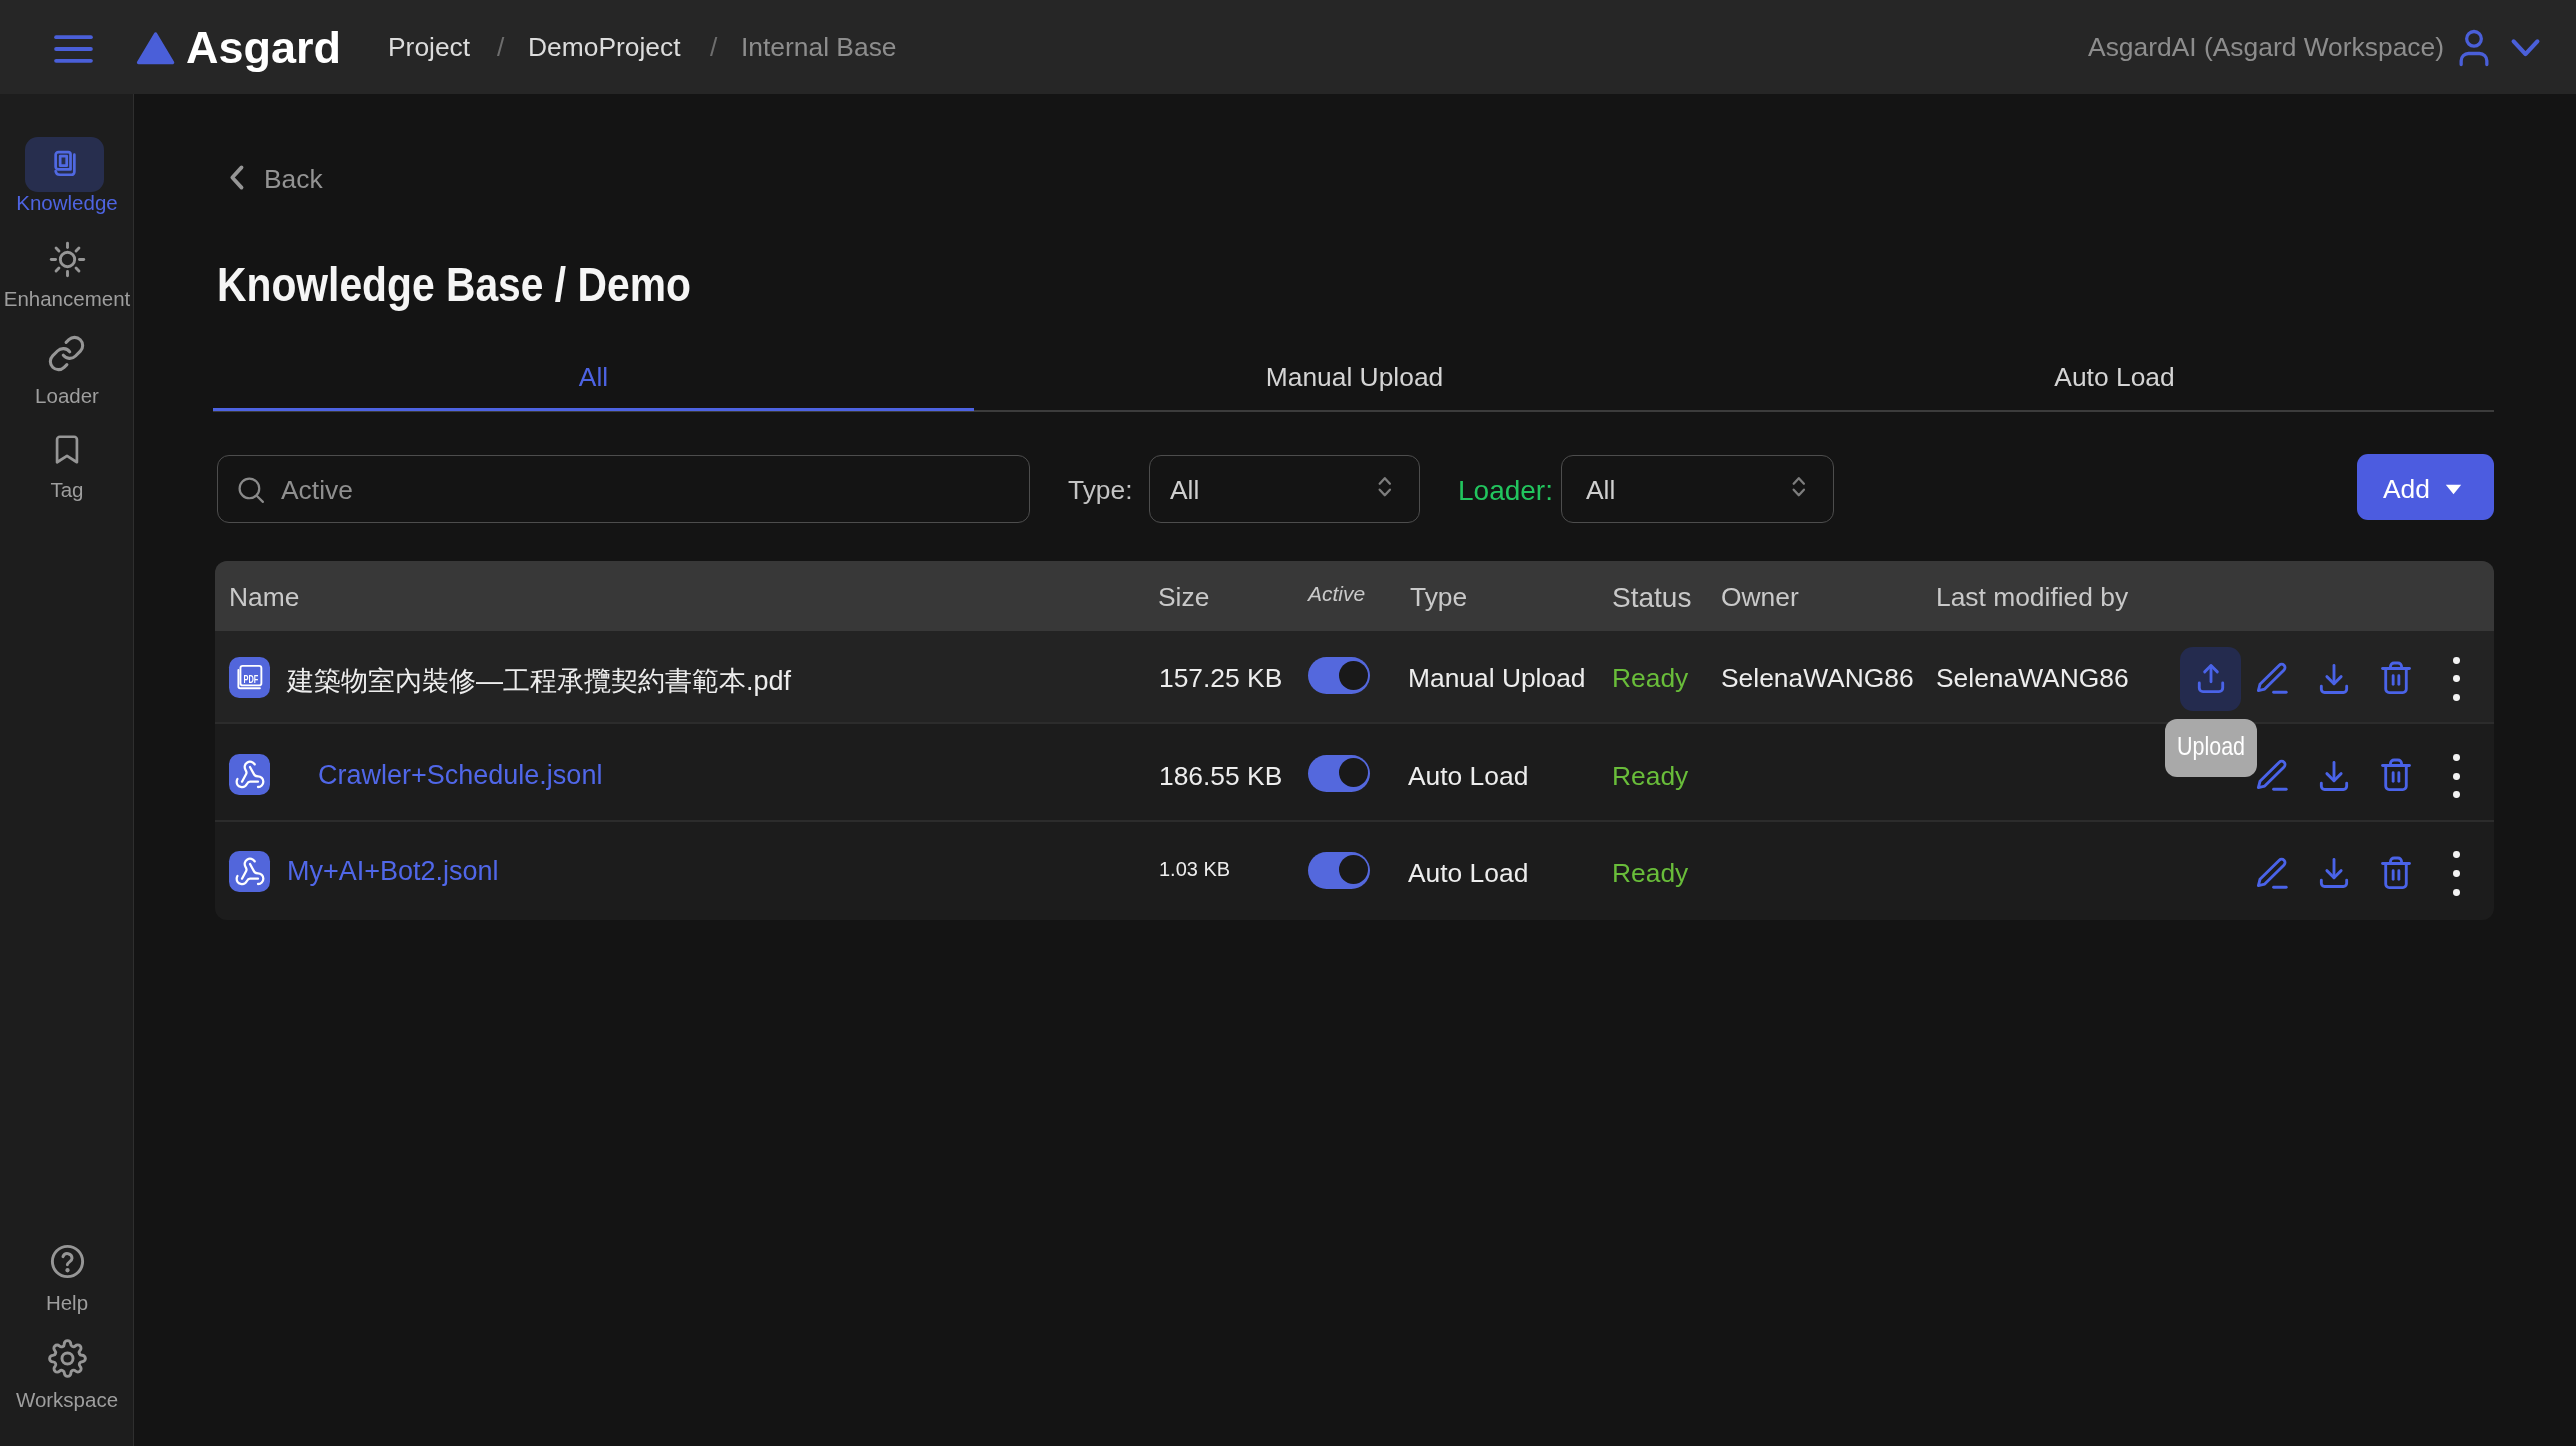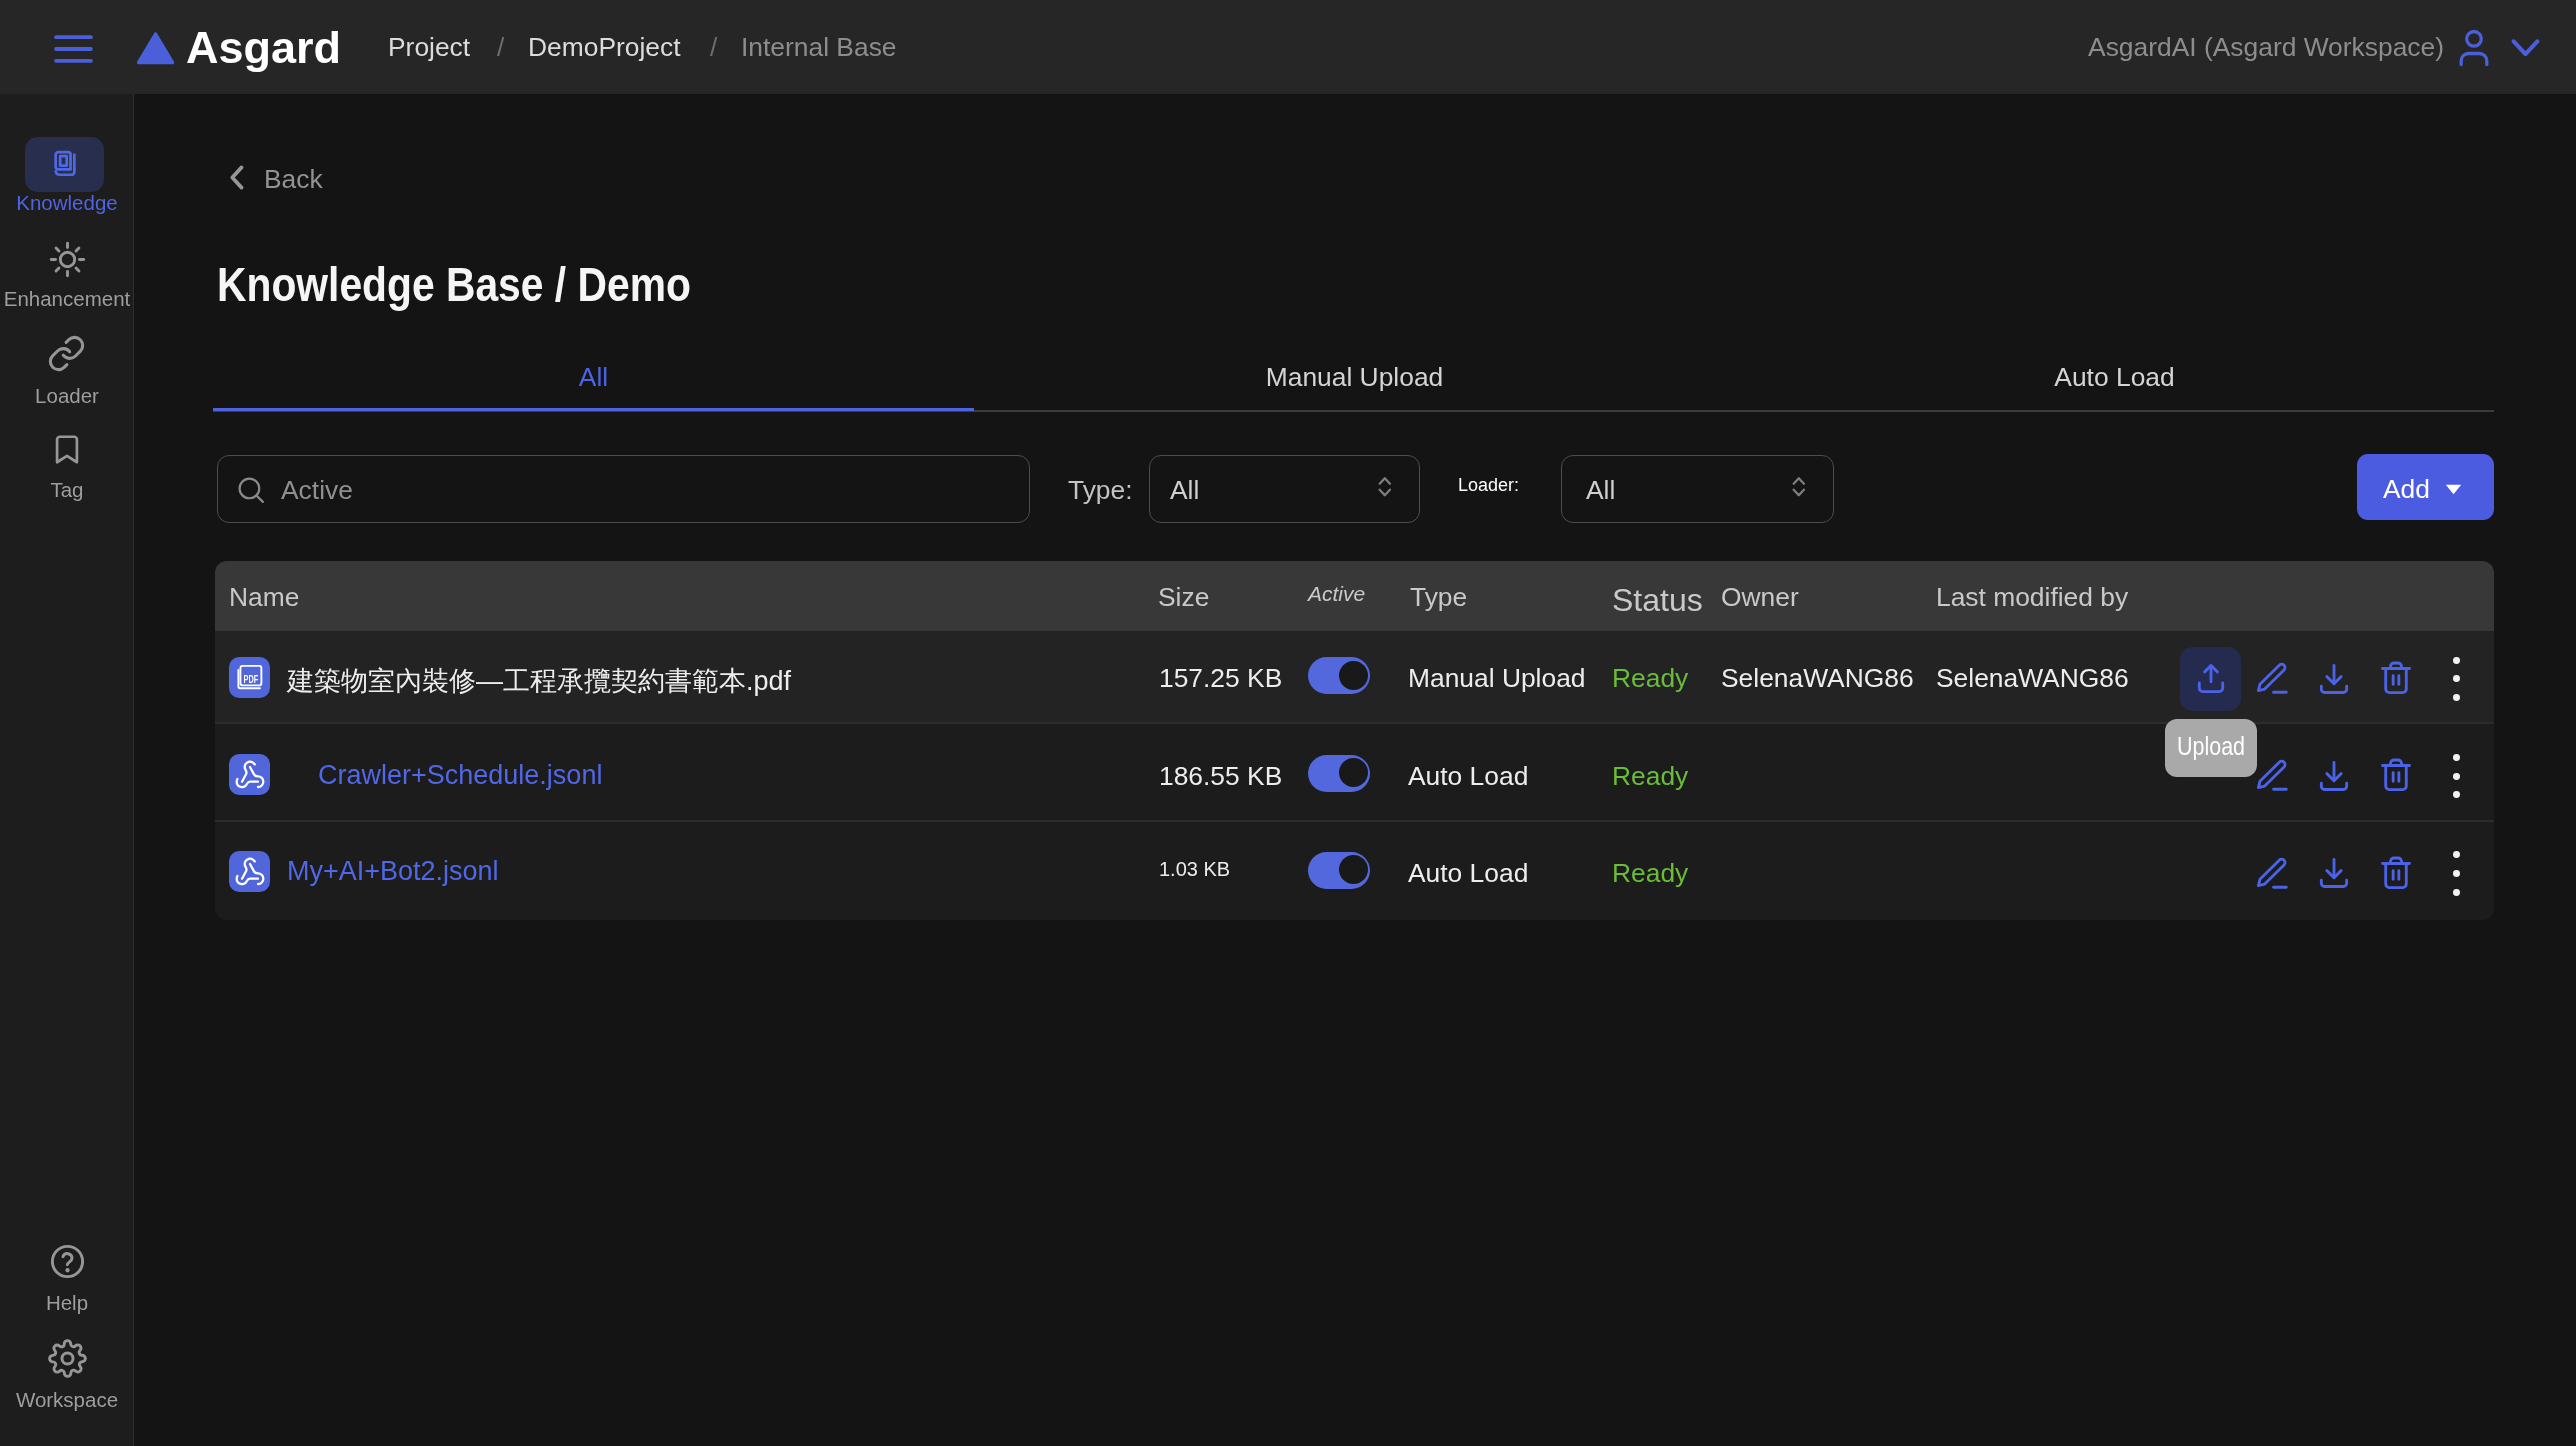--- a/index.html
+++ b/index.html
@@ -114,21 +114,21 @@
 </svg>
 <div class="abs" style="left:281px;top:475px;font-size:26.4px;color:#8f8f8f;">Active</div>
 
 <div class="abs" style="left:1068px;top:475px;font-size:26.4px;color:#c4c4c4;">Type:</div>
 <div class="abs" style="left:1149px;top:455px;width:271px;height:68px;border:1.7px solid #4d4d4d;border-radius:12px;"></div>
 <div class="abs" style="left:1170px;top:475px;font-size:26.4px;color:#cfcfcf;">All</div>
 <svg class="abs" style="left:1372px;top:469px" width="25.6" height="38" viewBox="0 0 30 44">
   <polyline points="9,17 15,10.5 21,17" fill="none" stroke="#7d7d7d" stroke-width="2.7" stroke-linecap="round" stroke-linejoin="round"></polyline>
   <polyline points="9,24 15,30.5 21,24" fill="none" stroke="#7d7d7d" stroke-width="2.7" stroke-linecap="round" stroke-linejoin="round"></polyline>
 </svg>
-<div class="abs" style="left:1458px;top:475px;font-size:18px;color:#ffffff;">Loader:</div>
+<div class="abs" style="left:1458px;top:475px;font-size:28px;color:#22c55e;">Loader:</div>
 <div class="abs" style="left:1561px;top:455px;width:273px;height:68px;border:1.7px solid #4d4d4d;border-radius:12px;"></div>
 <div class="abs" style="left:1586px;top:475px;font-size:26.4px;color:#cfcfcf;">All</div>
 <svg class="abs" style="left:1786px;top:469px" width="25.6" height="38" viewBox="0 0 30 44">
   <polyline points="9,17 15,10.5 21,17" fill="none" stroke="#7d7d7d" stroke-width="2.7" stroke-linecap="round" stroke-linejoin="round"></polyline>
   <polyline points="9,24 15,30.5 21,24" fill="none" stroke="#7d7d7d" stroke-width="2.7" stroke-linecap="round" stroke-linejoin="round"></polyline>
 </svg>
 
 <div class="abs" style="left:2357px;top:454px;width:137px;height:66px;border-radius:11px;background:#4c5ce0;"></div>
 <div class="abs" style="left:2383px;top:474px;font-size:26.4px;color:#fff;">Add</div>
 <svg class="abs" style="left:2444px;top:483px" width="19" height="12" viewBox="0 0 22 14">
@@ -138,21 +138,21 @@
 <div class="abs" style="left:215px;top:561px;width:2279px;height:359px;background:#1c1c1c;border-radius:12px;"></div>
 <div class="abs" style="left:215px;top:561px;width:2279px;height:70px;background:#383838;border-radius:12px 12px 0 0;"></div>
 <div class="abs" style="left:215px;top:631px;width:2279px;height:93px;background:#232323;"></div>
 <div class="abs" style="left:215px;top:722px;width:2279px;height:1.7px;background:#2c2c2c;"></div>
 <div class="abs" style="left:215px;top:820px;width:2279px;height:1.7px;background:#2c2c2c;"></div>
 
 <div class="abs" style="left:229px;top:582px;font-size:26.4px;color:#c9c9c9;">Name</div>
 <div class="abs" style="left:1158px;top:582px;font-size:26.4px;color:#c9c9c9;">Size</div>
 <div class="abs" style="left:1308px;top:582px;font-size:21px;color:#c9c9c9;font-style:italic;">Active</div>
 <div class="abs" style="left:1410px;top:582px;font-size:26.4px;color:#c9c9c9;">Type</div>
-<div class="abs" style="left:1612px;top:582px;font-size:32px;color:#c9c9c9;">Status</div>
+<div class="abs" style="left:1612px;top:582px;font-size:28px;color:#c9c9c9;">Status</div>
 <div class="abs" style="left:1721px;top:582px;font-size:26.4px;color:#c9c9c9;">Owner</div>
 <div class="abs" style="left:1936px;top:582px;font-size:26.4px;color:#c9c9c9;">Last modified by</div>
 
 <div id="rows">
 
 <div class="abs" style="left:229px;top:657px;width:41px;height:41px;border-radius:10.2px;background:#5266db;"></div>
 <svg class="abs" style="left:229px;top:657px" width="41" height="41" viewBox="0 0 48 48" fill="none" stroke="#fff" stroke-width="2.2">
   <rect x="13.4" y="10.4" width="24.5" height="22.8" rx="2.6"></rect>
   <path d="M11 15.2 V34.6 a2 2 0 0 0 2 2 H36.2" stroke-linecap="round"></path>
   <text x="25.7" y="29.9" font-size="12" font-weight="bold" font-family="Liberation Sans" fill="#fff" stroke="none" text-anchor="middle" textLength="17.2" lengthAdjust="spacingAndGlyphs">PDF</text>

